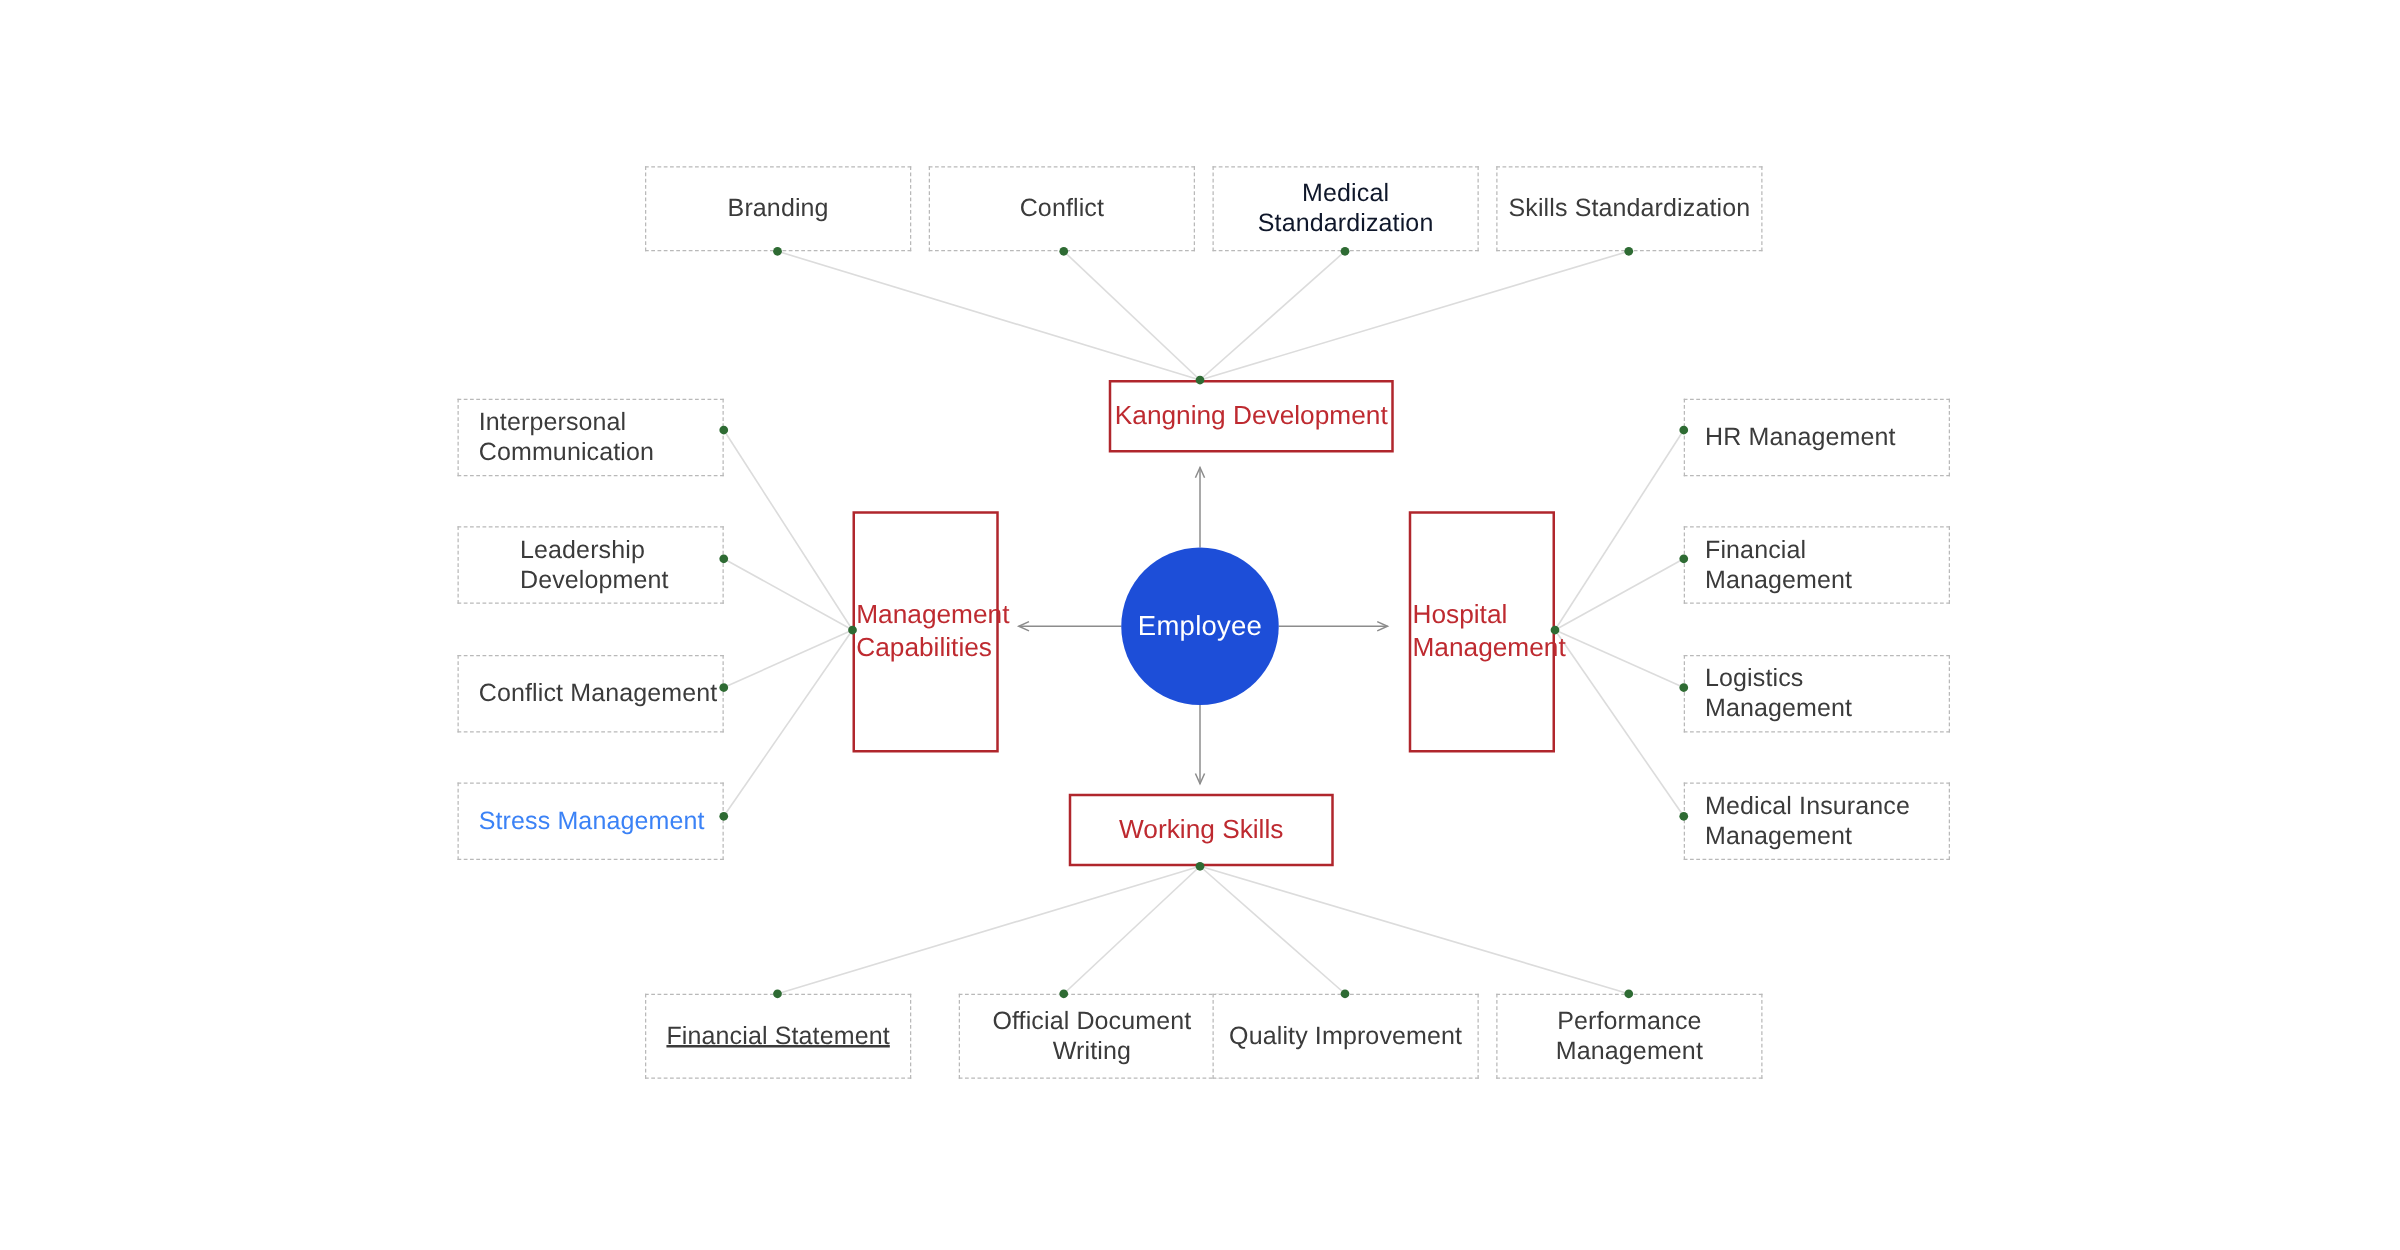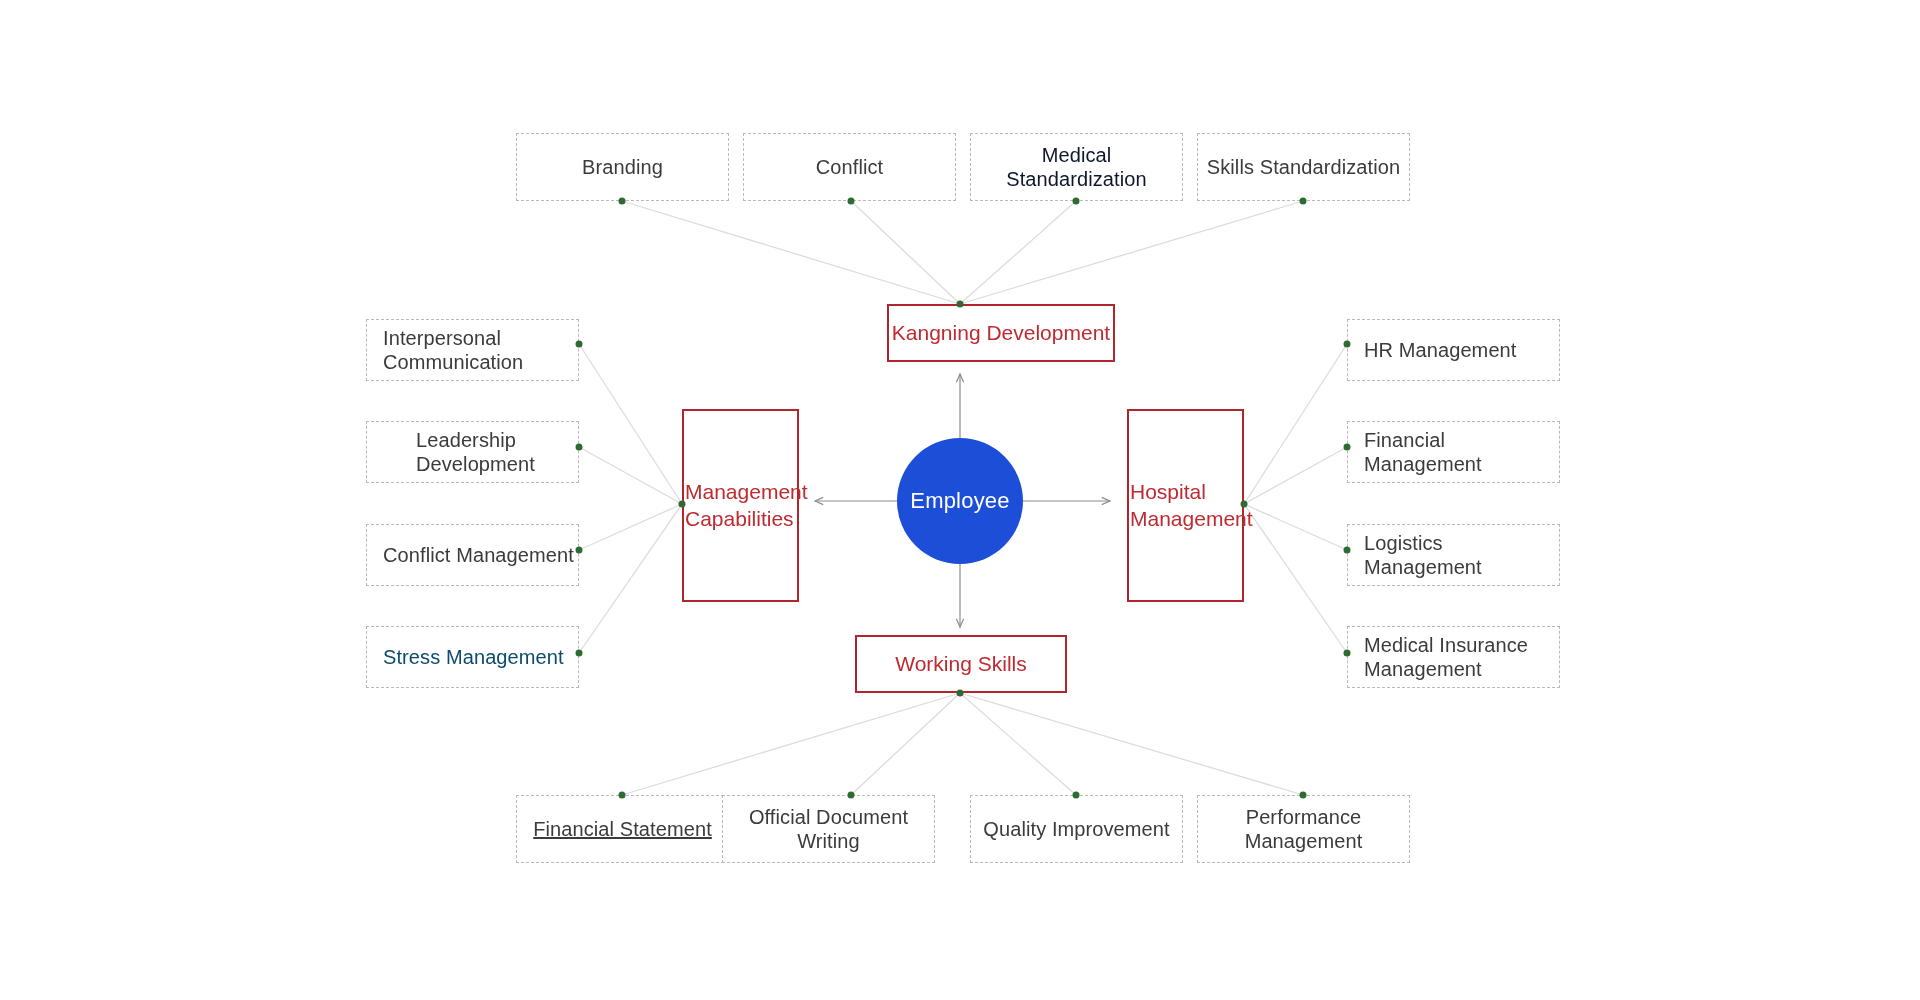--- a/index.html
+++ b/index.html
@@ -161,21 +161,21 @@
       <span class="dot" style="left: 579px; top: 344px; background: rgb(46, 107, 51);"></span>
       <div class="node leaf left-text" style="left: 366px; top: 421px; width: 213px; height: 62px; border-color: rgb(185, 185, 185); color: rgb(59, 59, 59); padding-left: 33px;">
         <span class="txt">Leadership
 Development</span>
       </div>
       <span class="dot" style="left: 579px; top: 447px; background: rgb(46, 107, 51);"></span>
       <div class="node leaf left-text" style="left: 366px; top: 524px; width: 213px; height: 62px; border-color: rgb(185, 185, 185); color: rgb(59, 59, 59); justify-content: center;">
         <span class="txt">Conflict Management</span>
       </div>
       <span class="dot" style="left: 579px; top: 550px; background: rgb(46, 107, 51);"></span>
-      <div class="node leaf left-text" style="left: 366px; top: 626px; width: 213px; height: 62px; border-color: rgb(185, 185, 185); color: #0c4a6e; justify-content: center;">
+      <div class="node leaf left-text" style="left: 366px; top: 626px; width: 213px; height: 62px; border-color: rgb(185, 185, 185); color: #3b82f6; justify-content: center;">
         <span class="txt">Stress Management</span>
       </div>
       <span class="dot" style="left: 579px; top: 653px; background: rgb(46, 107, 51);"></span>
       <div class="node leaf left-text" style="left: 1347px; top: 319px; width: 213px; height: 62px; border-color: rgb(185, 185, 185); color: rgb(59, 59, 59);">
         <span class="txt">HR Management</span>
       </div>
       <span class="dot" style="left: 1347px; top: 344px; background: rgb(46, 107, 51);"></span>
       <div class="node leaf left-text" style="left: 1347px; top: 421px; width: 213px; height: 62px; border-color: rgb(185, 185, 185); color: rgb(59, 59, 59);">
         <span class="txt">Financial Management</span>
       </div>
@@ -186,21 +186,21 @@
       <span class="dot" style="left: 1347px; top: 550px; background: rgb(46, 107, 51);"></span>
       <div class="node leaf left-text" style="left: 1347px; top: 626px; width: 213px; height: 62px; border-color: rgb(185, 185, 185); color: rgb(59, 59, 59);">
         <span class="txt">Medical Insurance
 Management</span>
       </div>
       <span class="dot" style="left: 1347px; top: 653px; background: rgb(46, 107, 51);"></span>
       <div class="node leaf center-text" style="left: 516px; top: 795px; width: 213px; height: 68px; border-color: rgb(185, 185, 185); color: rgb(59, 59, 59); text-decoration: underline;">
         <span class="txt">Financial Statement</span>
       </div>
       <span class="dot" style="left: 622px; top: 795px; background: rgb(46, 107, 51);"></span>
-      <div class="node leaf center-text" style="left: 722px; top: 795px; width: 213px; height: 68px; border-color: rgb(185, 185, 185); color: rgb(59, 59, 59);">
+      <div class="node leaf center-text" style="left: 767px; top: 795px; width: 213px; height: 68px; border-color: rgb(185, 185, 185); color: rgb(59, 59, 59);">
         <span class="txt">Official Document
 Writing</span>
       </div>
       <span class="dot" style="left: 851px; top: 795px; background: rgb(46, 107, 51);"></span>
       <div class="node leaf center-text" style="left: 970px; top: 795px; width: 213px; height: 68px; border-color: rgb(185, 185, 185); color: rgb(59, 59, 59);">
         <span class="txt">Quality Improvement</span>
       </div>
       <span class="dot" style="left: 1076px; top: 795px; background: rgb(46, 107, 51);"></span>
       <div class="node leaf center-text" style="left: 1197px; top: 795px; width: 213px; height: 68px; border-color: rgb(185, 185, 185); color: rgb(59, 59, 59);">
         <span class="txt">Performance

